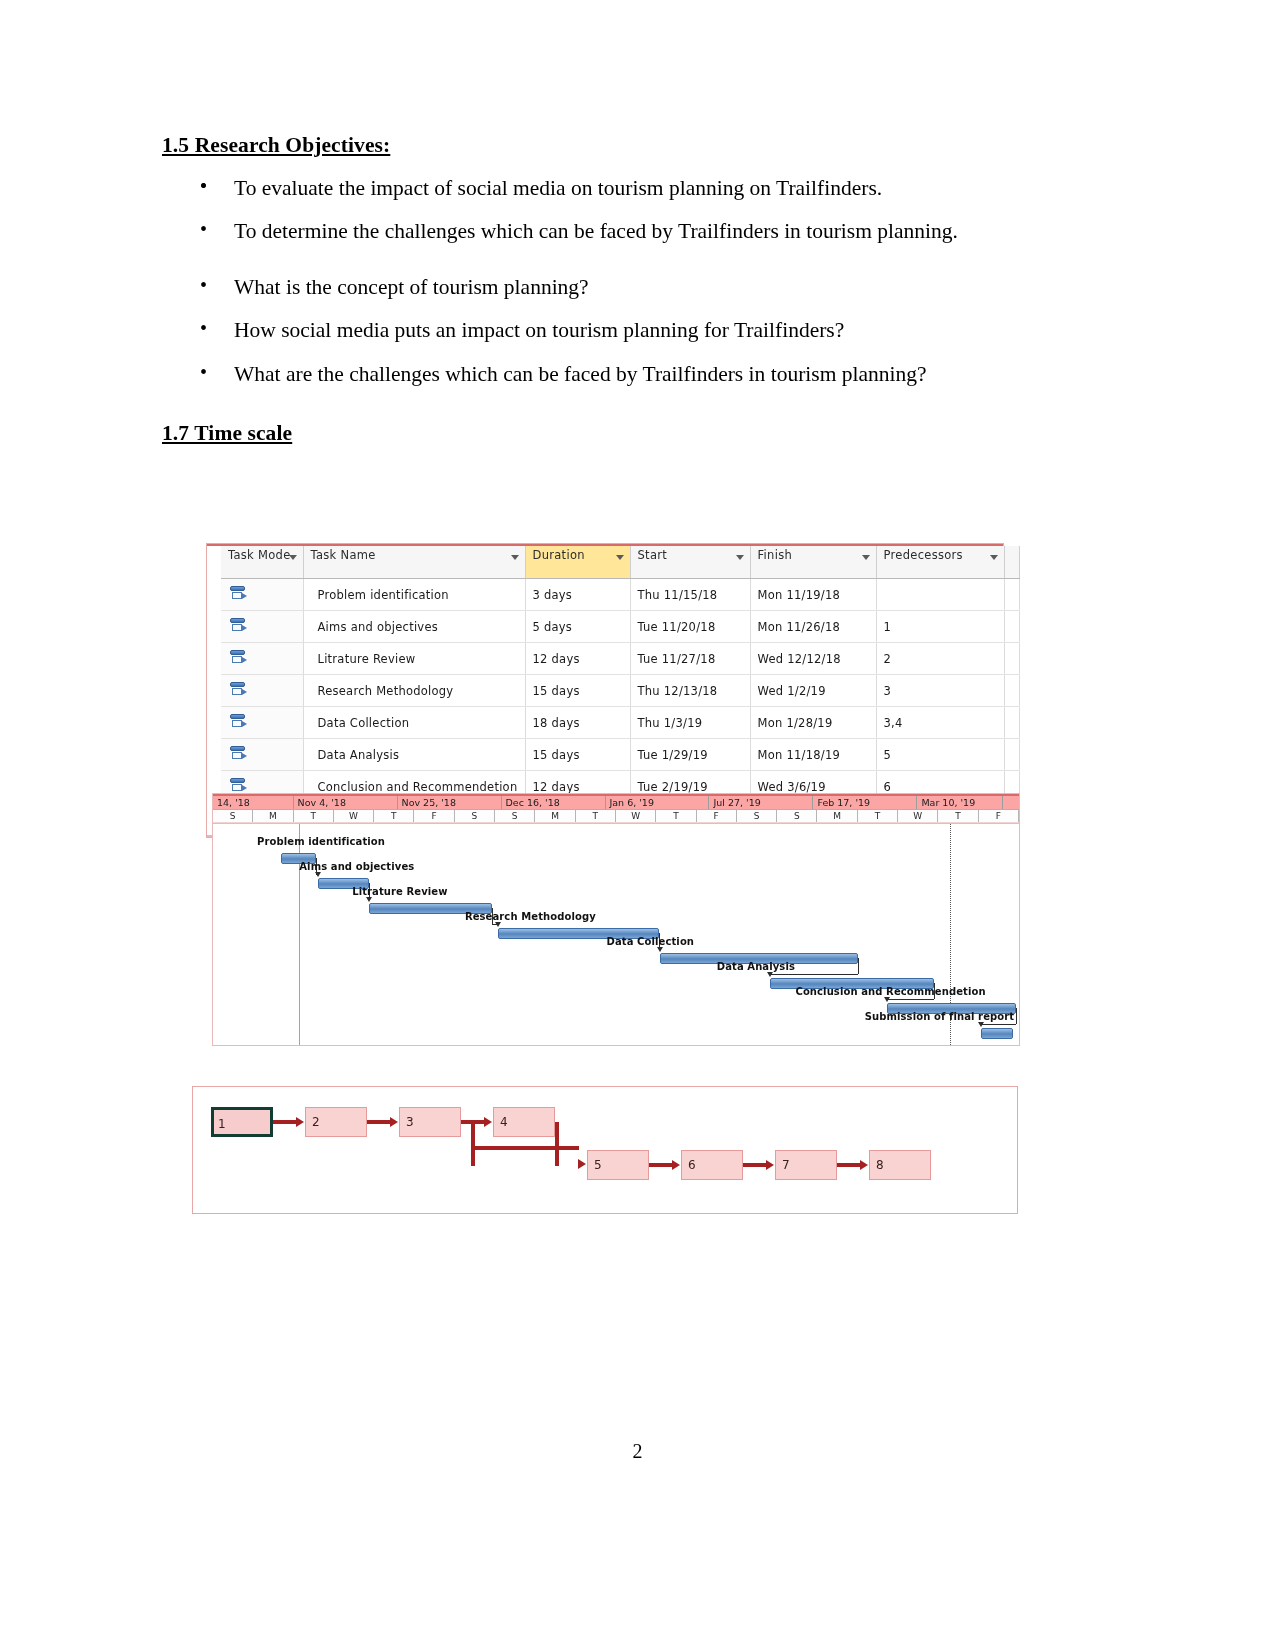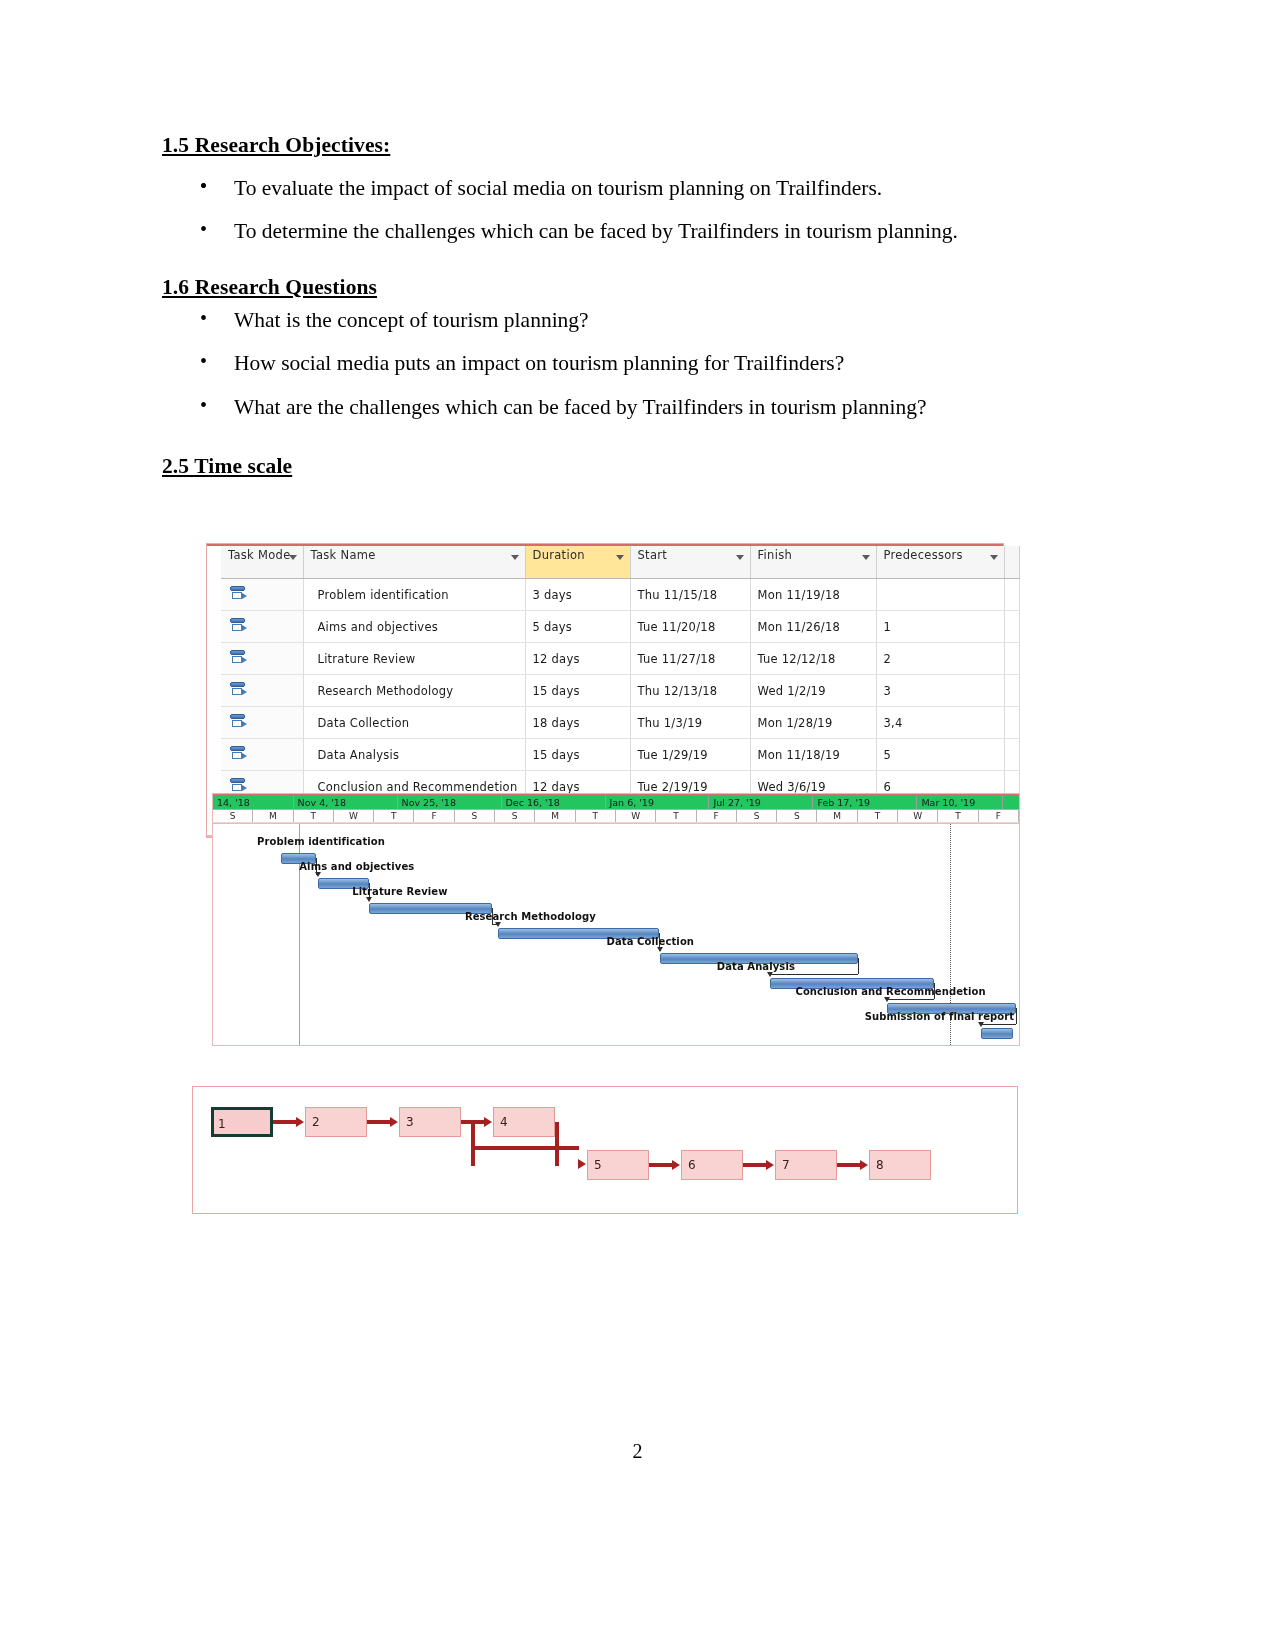--- a/index.html
+++ b/index.html
@@ -181,21 +181,21 @@
   }
   .gantt-header { position: relative; }
   .gantt-row-months, .gantt-row-days {
     display: flex;
     width: 100%;
     box-sizing: border-box;
   }
   .gantt-row-months {
     height: 14px;
     border-bottom: 1px solid #b0b0b0;
-    background: #22c55e;
+    background: #fca5a5;
   }
   .gantt-row-days {
     height: 13px;
     border-bottom: 1px solid #c9302c33;
     background: #fdfdfd;
   }
   .gantt-month {
     border-right: 1px solid #9d9d9d;
     font-size: 9.5px;
     line-height: 13px;
@@ -328,39 +328,38 @@
         <span>To evaluate the impact of social media on tourism planning on Trailfinders.</span>
       </li>
       <li>
         <span class="bullet-dot">•</span>
         <span>To determine the challenges which can be faced by Trailfinders in tourism planning.</span>
       </li>
     </ul>
 
     <div class="gap-1"></div>
 
-    <h2 class="section-heading">1.6 Research Questions</h2>
     <ul class="bullet-list">
       <li>
         <span class="bullet-dot">•</span>
         <span>What is the concept of tourism planning?</span>
       </li>
       <li>
         <span class="bullet-dot">•</span>
         <span>How social media puts an impact on tourism planning for Trailfinders?</span>
       </li>
       <li>
         <span class="bullet-dot">•</span>
         <span>What are the challenges which can be faced by Trailfinders in tourism planning?</span>
       </li>
     </ul>
 
     <div class="gap-2"></div>
 
-    <h2 class="section-heading">2.5 Time scale</h2>
+    <h2 class="section-heading">1.7 Time scale</h2>
   </div>
 
   <div class="project-table-wrap">
     <div class="pt-inner">
       <table class="project-table">
         <colgroup>
           <col class="c-mode">
             <col class="c-name">
             <col class="c-dur">
           <col class="c-start">
@@ -414,21 +413,21 @@
               <td class="start-cell"><span>Tue 11/20/18</span></td>
               <td class="finish-cell"><span>Mon 11/26/18</span></td>
               <td class="pred-cell"><span>1</span></td>
               <td></td>
             </tr>
             <tr>
               <td class="mode-cell"><span class="mode-icon"><span class="bar1"></span><span class="arrow-box"></span><span class="arrow-tip"></span></span></td>
               <td class="name-cell"><span>Litrature Review</span></td>
               <td class="dur-cell"><span>12 days</span></td>
               <td class="start-cell"><span>Tue 11/27/18</span></td>
-              <td class="finish-cell"><span>Tue 12/12/18</span></td>
+              <td class="finish-cell"><span>Wed 12/12/18</span></td>
               <td class="pred-cell"><span>2</span></td>
               <td></td>
             </tr>
             <tr>
               <td class="mode-cell"><span class="mode-icon"><span class="bar1"></span><span class="arrow-box"></span><span class="arrow-tip"></span></span></td>
               <td class="name-cell"><span>Research Methodology</span></td>
               <td class="dur-cell"><span>15 days</span></td>
               <td class="start-cell"><span>Thu 12/13/18</span></td>
               <td class="finish-cell"><span>Wed 1/2/19</span></td>
               <td class="pred-cell"><span>3</span></td>

